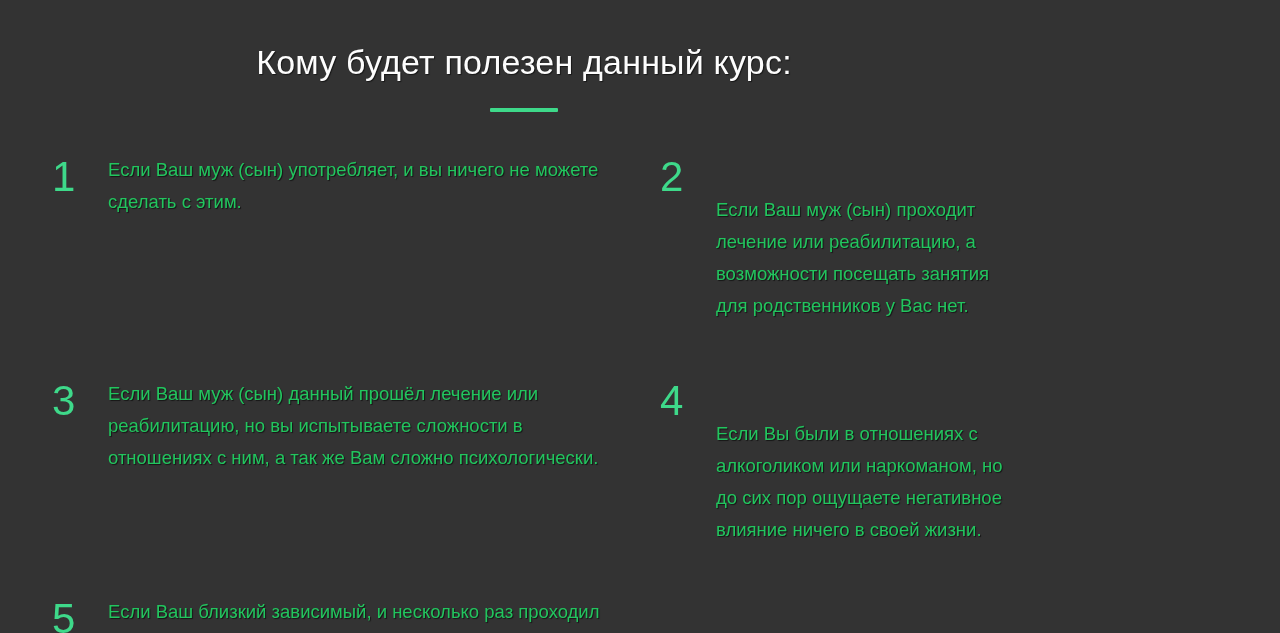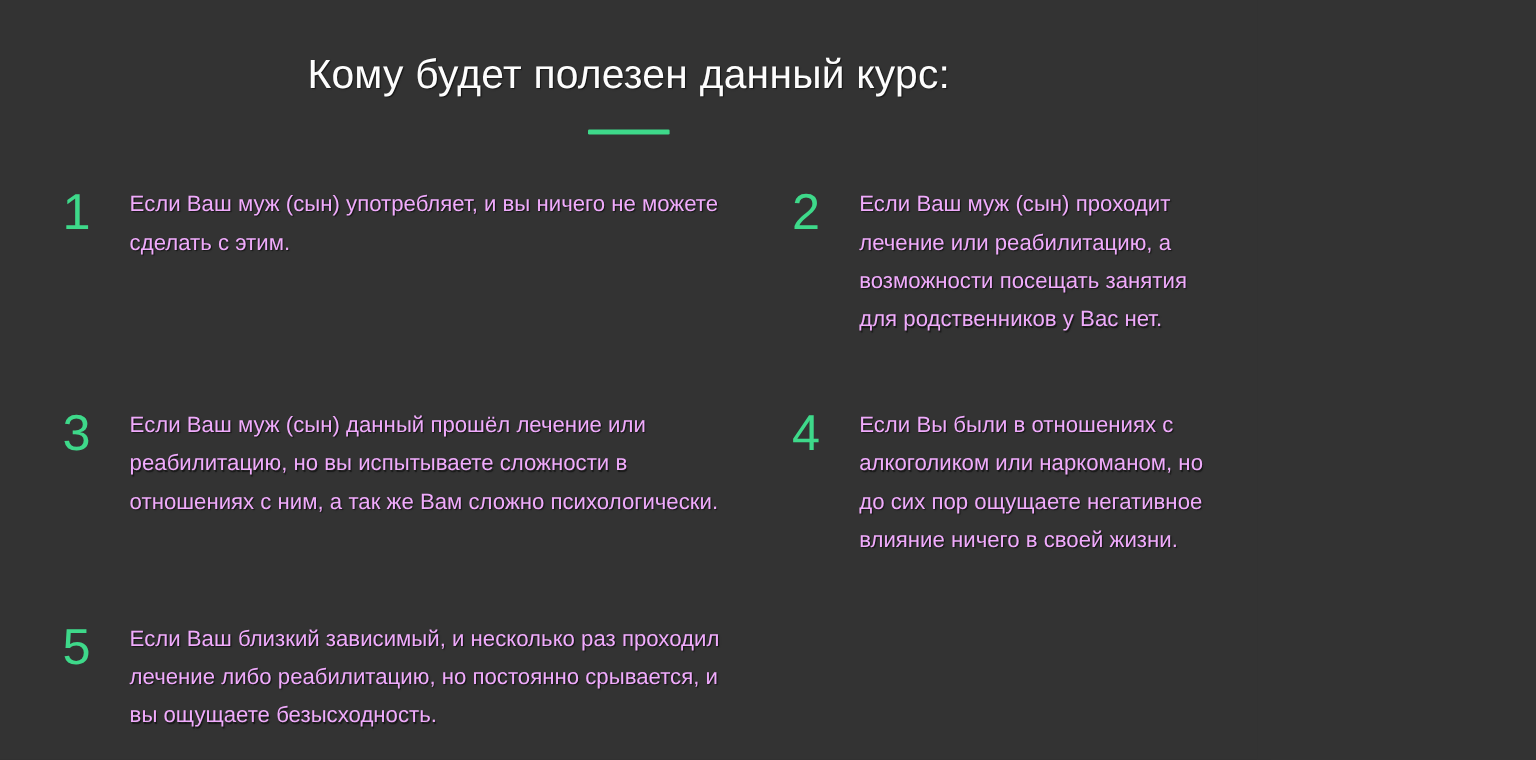--- a/index.html
+++ b/index.html
@@ -85,31 +85,31 @@
     text-align: left;
     padding-top: 2px;
     user-select: none;
   }
 
   .item-text {
     flex: 1 1 auto;
     font-size: 18.5px;
     font-weight: 400;
     line-height: 32px;
-    color: #f0abfc;
+    color: #22c55e;
     text-shadow: 1px 1px 1px rgba(0,0,0,0.6);
     max-width: 500px;
   }
 
   .item-1 .item-text,
   .item-3 .item-text,
   .item-5 .item-text { max-width: 500px; }
 
   .item-2 .item-text,
-  .item-4 .item-text { max-width: 492px; }
+  .item-4 .item-text { max-width: 492px; margin-top: 40px; }
 </style>
 </head>
 <body>
 
 <div class="slide">
 
   <div class="header">
     <h1 class="page-title">Кому будет полезен данный курс:</h1>
     <div class="title-divider"></div>
   </div>

